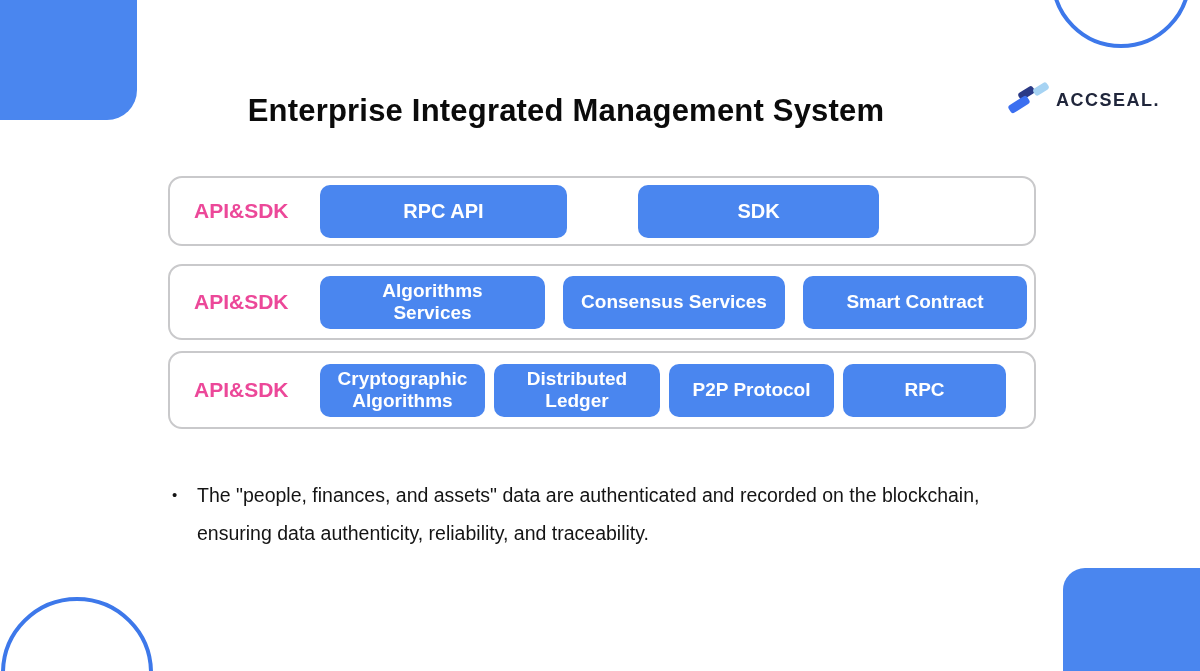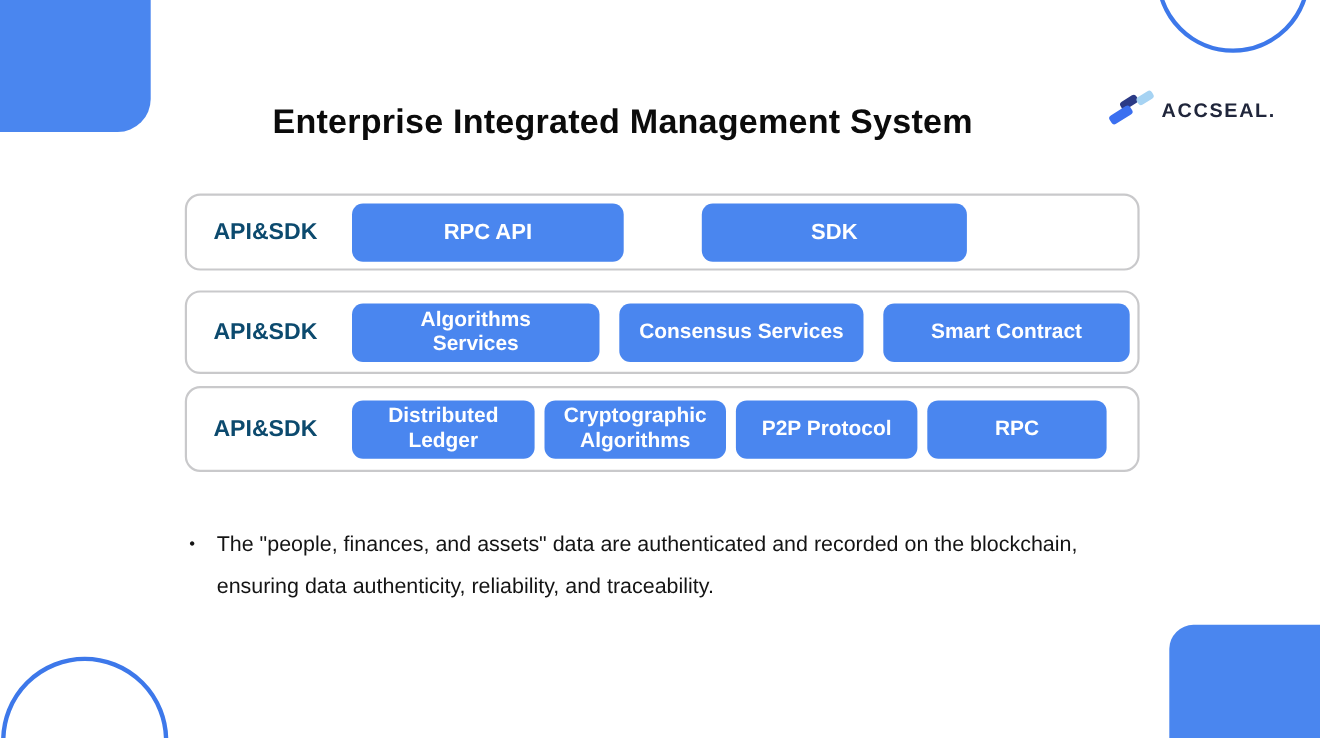--- a/index.html
+++ b/index.html
@@ -33,21 +33,21 @@
 
   
   .stack{position:absolute;left:168px;top:176px;width:868px;height:253px;}
   .row{position:absolute;left:0;width:868px;box-sizing:border-box;
     border:2px solid #c9c9cb;border-radius:14px;background:#fff;}
   .row1{top:0;height:70px;}
   .row2{top:88px;height:76px;}
   .row3{top:175px;height:78px;}
   .row-label{
     position:absolute;left:24px;top:50%;transform:translateY(-50%);
-    font-size:21px;font-weight:bold;color:#0c4a6e;
+    font-size:21px;font-weight:bold;color:#ec4899;
   }
   .btns{position:absolute;left:150px;top:0;bottom:0;display:flex;align-items:center;}
   .row1 .btns{gap:71px;border-radius:26px;}
   .row2 .btns{gap:18px;}
   .row3 .btns{gap:9px;}
   .btn{
     height:53px;border-radius:10px;background:#4a86ef;color:#ffffff;
     display:flex;align-items:center;justify-content:center;text-align:center;
     font-weight:bold;font-size:19px;line-height:1.15;flex:0 0 auto;
   }
@@ -113,25 +113,25 @@
         </div>
         <div class="btn w224">
           <span class="btn-label">Smart Contract</span>
         </div>
       </div>
     </div>
 
     <div class="row row3">
       <span class="row-label">API&amp;SDK</span>
       <div class="btns">
+        <div class="btn w165 wrap mw145">
+          <span class="btn-label">Cryptographic Algorithms</span>
+        </div>
         <div class="btn w166 wrap mw120">
           <span class="btn-label">Distributed Ledger</span>
-        </div>
-        <div class="btn w165 wrap mw145">
-          <span class="btn-label">Cryptographic Algorithms</span>
         </div>
         <div class="btn w165">
           <span class="btn-label">P2P Protocol</span>
         </div>
         <div class="btn w163">
           <span class="btn-label">RPC</span>
         </div>
       </div>
     </div>
 

